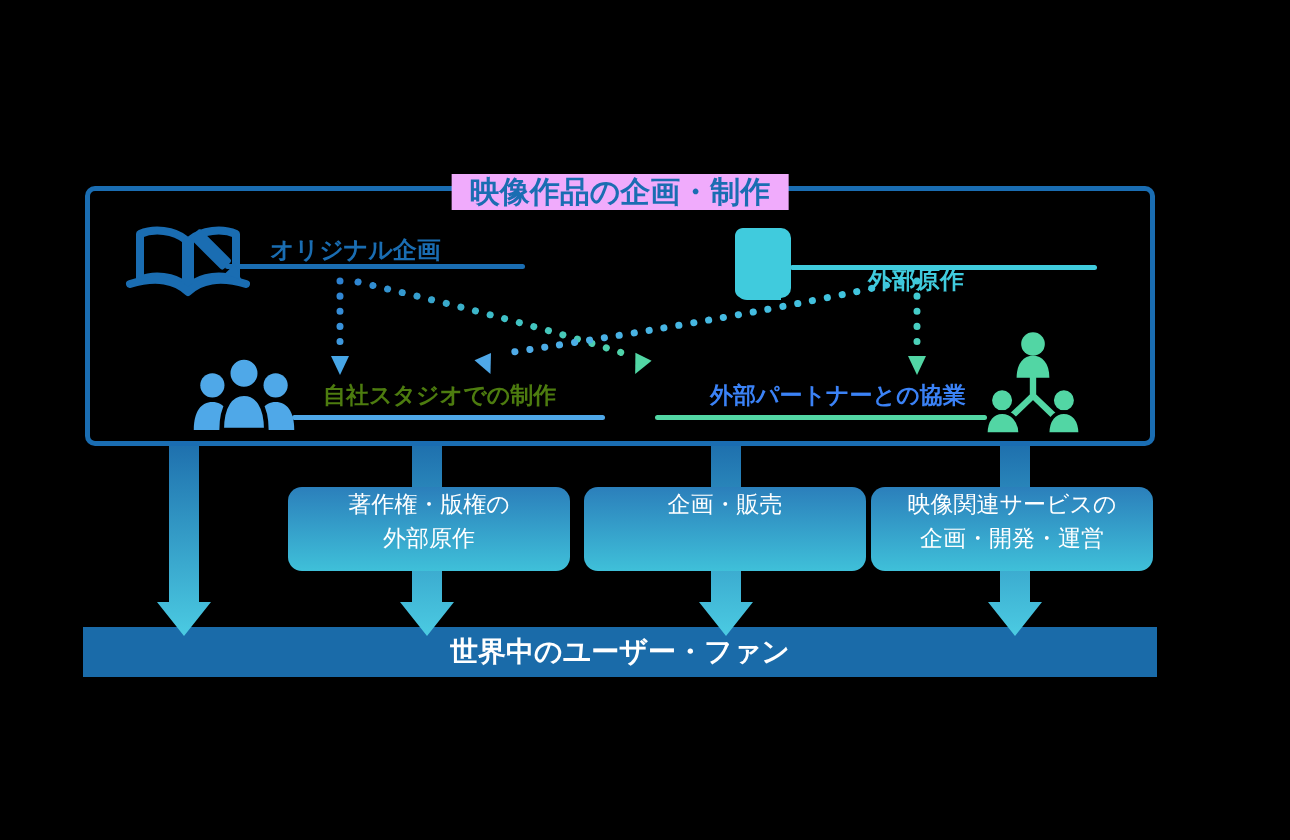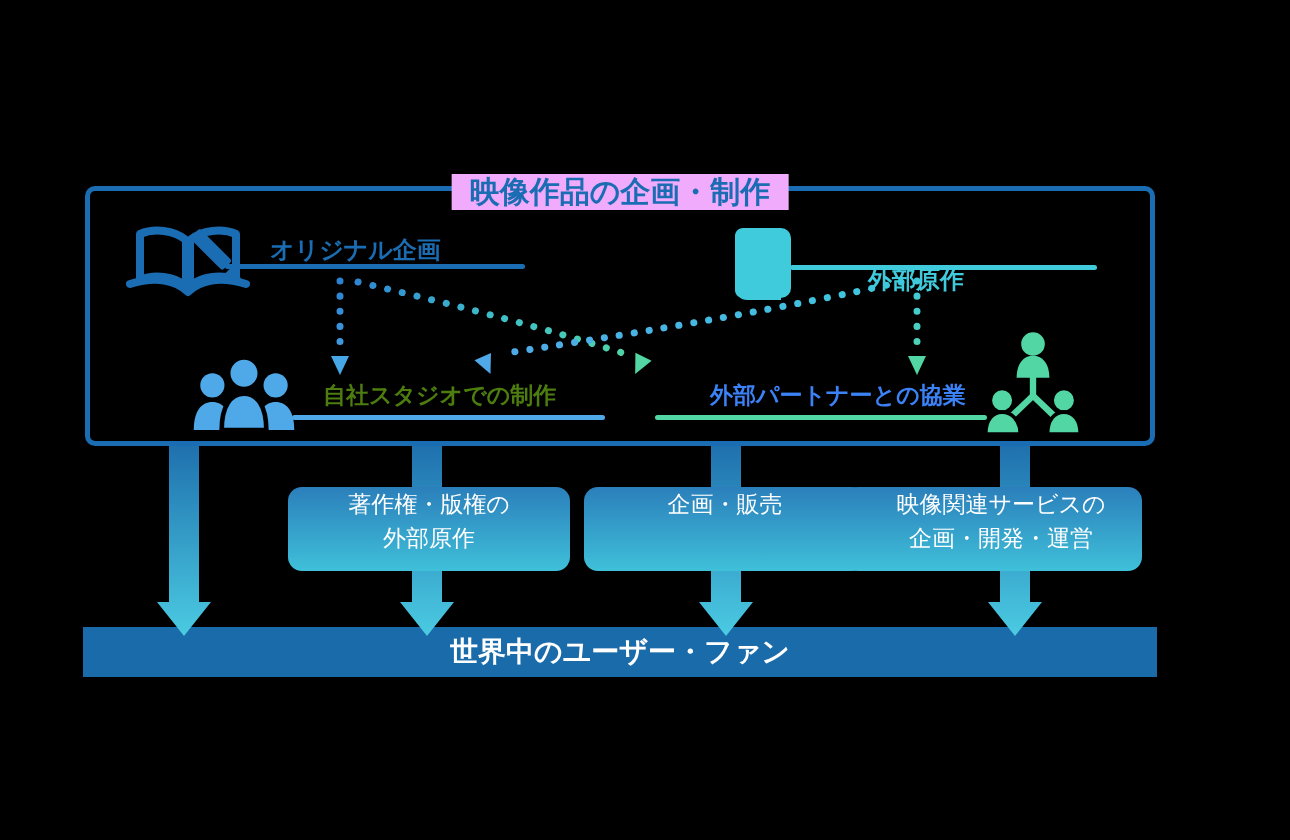--- a/index.html
+++ b/index.html
@@ -38,21 +38,21 @@
   .thick-arrows{z-index:2;}
   
   .biz-box{
     position:absolute;top:487px;width:282px;height:84px;border-radius:14px;z-index:3;
     background:linear-gradient(180deg,#2B7FBB 0%,#3FC0D9 100%);
     color:#fff;font-size:23px;text-align:center;
     display:flex;flex-direction:column;justify-content:flex-start;line-height:34px;
   }
   .biz-1{left:288px;}
   .biz-2{left:584px;}
-  .biz-3{left:844px;padding-left:16px;}
+  .biz-3{left:871px;}
   
   .audience-bar{
     position:absolute;left:83px;top:627px;width:1074px;height:50px;background:#1A6BA9;z-index:1;
     color:#ffffff;font-size:28px;font-weight:bold;text-align:center;line-height:50px;
   }
 </style>
 </head>
 <body>
 
 <div class="stage">

